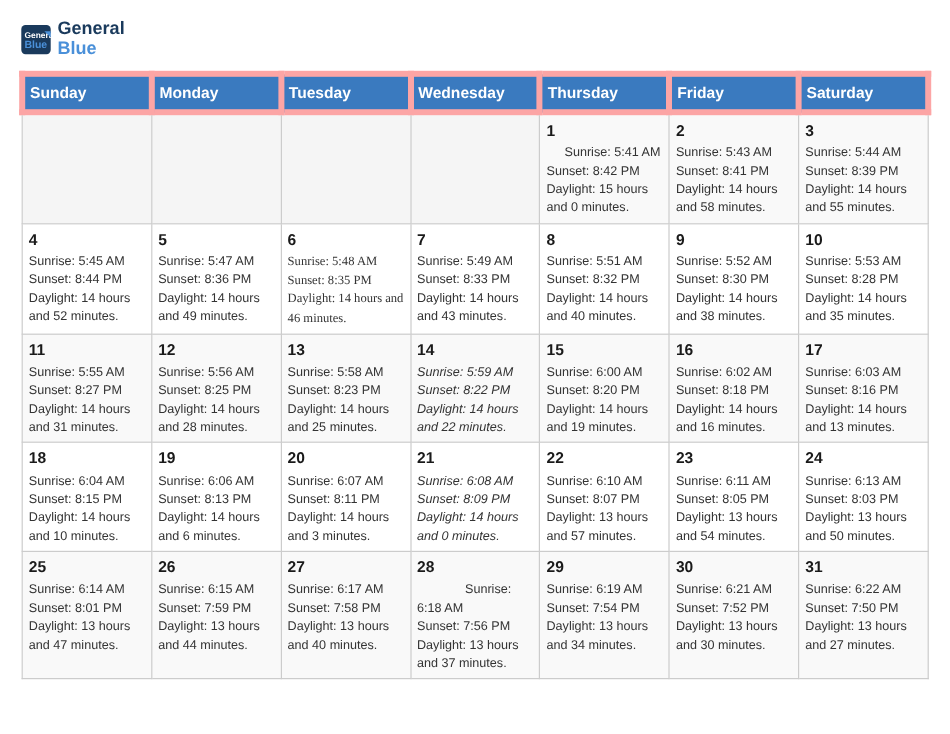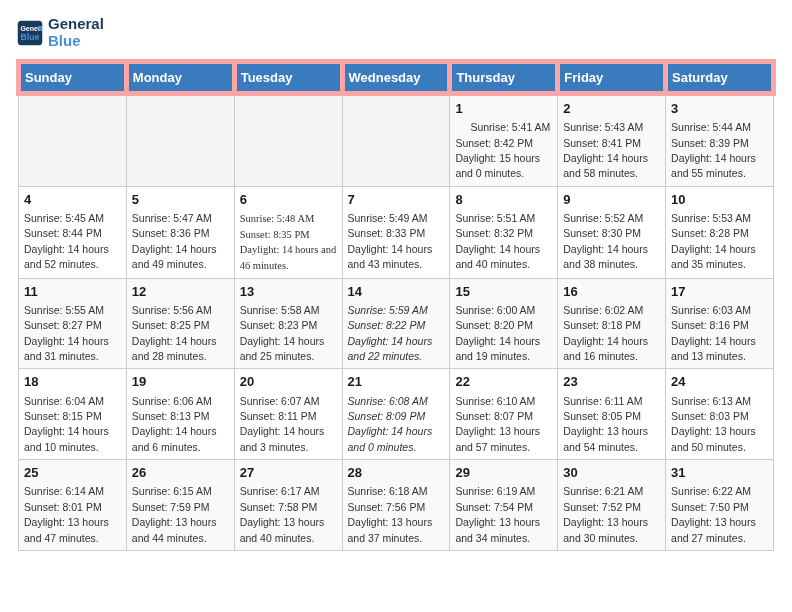--- a/index.html
+++ b/index.html
@@ -203,21 +203,21 @@
       <tr class="week-row-odd">
         <td><span class="day-number">25</span><span class="day-info" style="white-space: pre-line;">Sunrise: 6:14 AM
 Sunset: 8:01 PM
 Daylight: 13 hours and 47 minutes.</span></td>
         <td><span class="day-number">26</span><span class="day-info" style="white-space: pre-line;">Sunrise: 6:15 AM
 Sunset: 7:59 PM
 Daylight: 13 hours and 44 minutes.</span></td>
         <td><span class="day-number">27</span><span class="day-info" style="white-space: pre-line;">Sunrise: 6:17 AM
 Sunset: 7:58 PM
 Daylight: 13 hours and 40 minutes.</span></td>
-        <td><span class="day-number">28</span><span class="day-info" style="white-space: pre-line;">Sunrise: 6:18 AM
+        <td><span class="day-number">28</span><span class="day-info" style="white-space: pre-line; margin-left: 40px;">Sunrise: 6:18 AM
 Sunset: 7:56 PM
 Daylight: 13 hours and 37 minutes.</span></td>
         <td><span class="day-number">29</span><span class="day-info" style="white-space: pre-line;">Sunrise: 6:19 AM
 Sunset: 7:54 PM
 Daylight: 13 hours and 34 minutes.</span></td>
         <td><span class="day-number">30</span><span class="day-info" style="white-space: pre-line;">Sunrise: 6:21 AM
 Sunset: 7:52 PM
 Daylight: 13 hours and 30 minutes.</span></td>
         <td><span class="day-number">31</span><span class="day-info" style="white-space: pre-line;">Sunrise: 6:22 AM
 Sunset: 7:50 PM

